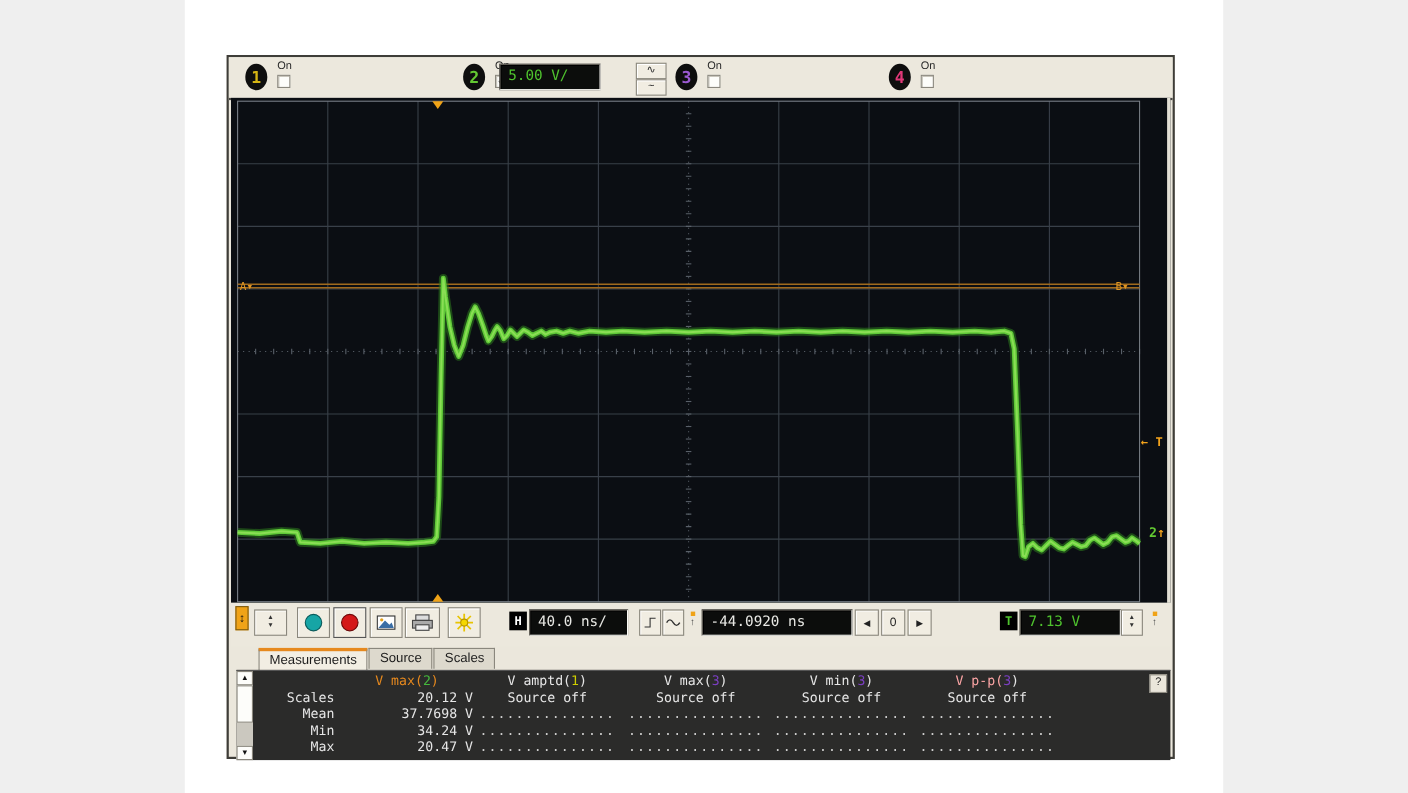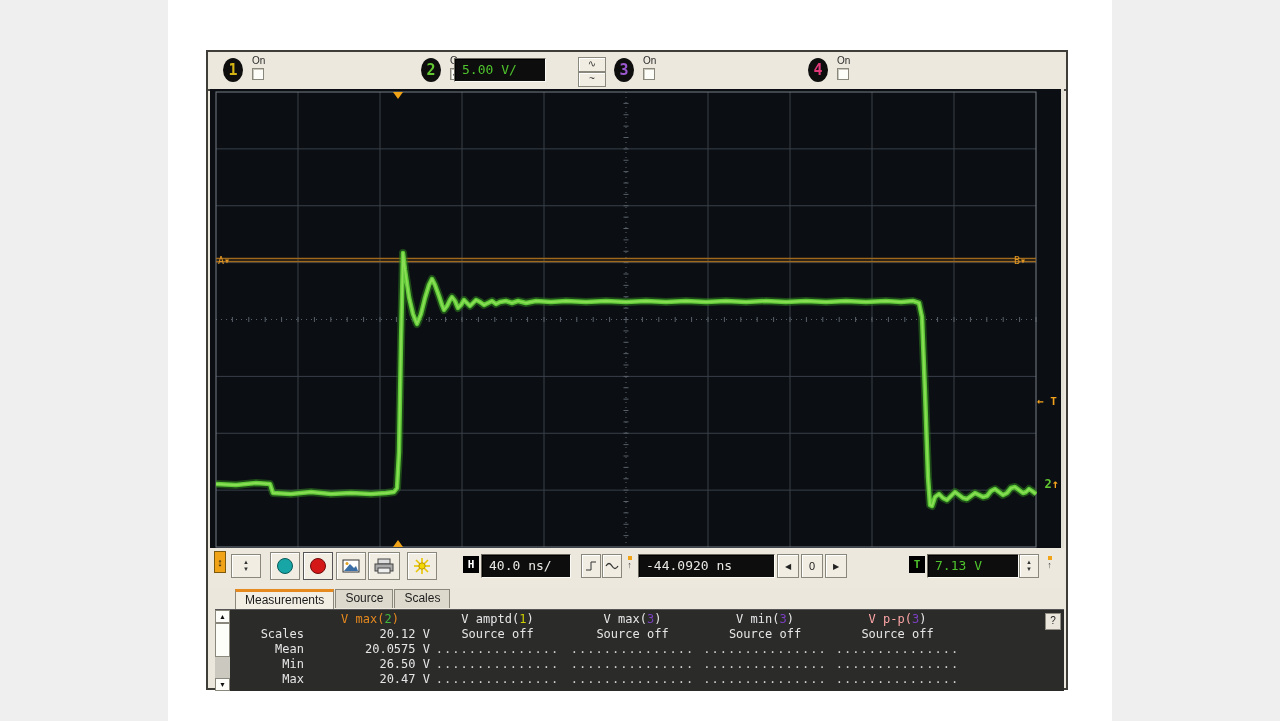--- a/index.html
+++ b/index.html
@@ -329,29 +329,29 @@
         <div class="mrow">
           <div class="mc lab">Scales</div>
           <div class="mc v0">20.12 V</div>
           <div class="mc cn">Source off</div>
           <div class="mc cn">Source off</div>
           <div class="mc c4x">Source off</div>
           <div class="mc cn">Source off</div>
         </div>
         <div class="mrow">
           <div class="mc lab">Mean</div>
-          <div class="mc v0">20.0575 V</div>
+          <div class="mc v0">37.7698 V</div>
           <div class="mc cn dots">...............</div>
           <div class="mc cn dots">...............</div>
           <div class="mc c4x dots">...............</div>
           <div class="mc cn dots">...............</div>
         </div>
         <div class="mrow">
           <div class="mc lab">Min</div>
-          <div class="mc v0">26.50 V</div>
+          <div class="mc v0">34.24 V</div>
           <div class="mc cn dots">...............</div>
           <div class="mc cn dots">...............</div>
           <div class="mc c4x dots">...............</div>
           <div class="mc cn dots">...............</div>
         </div>
         <div class="mrow">
           <div class="mc lab">Max</div>
           <div class="mc v0">20.47 V</div>
           <div class="mc cn dots">...............</div>
           <div class="mc cn dots">...............</div>

